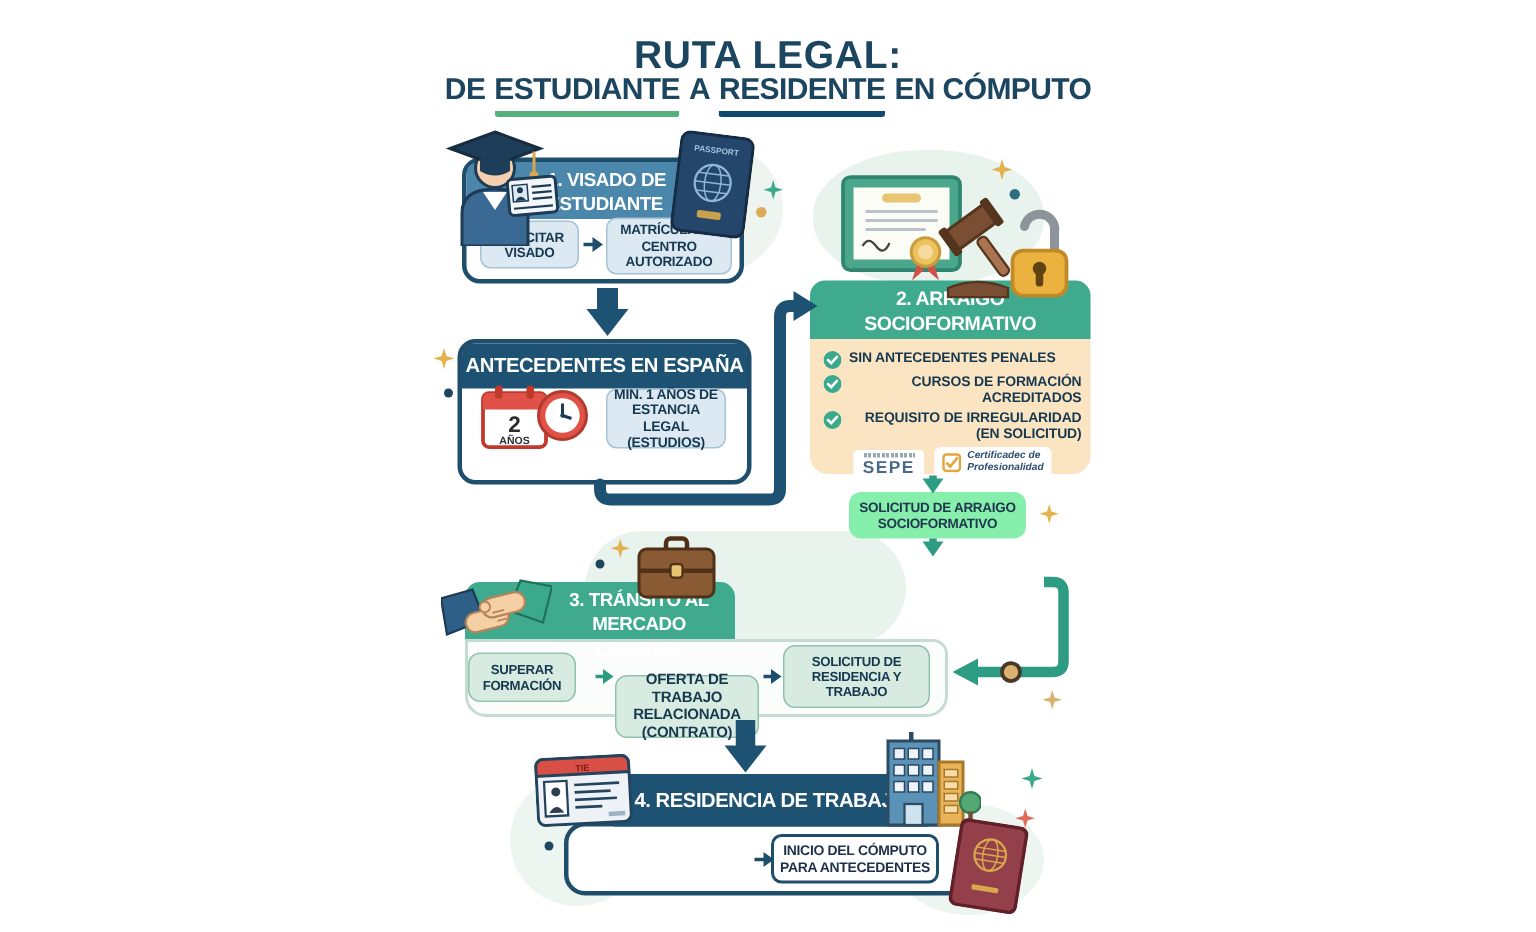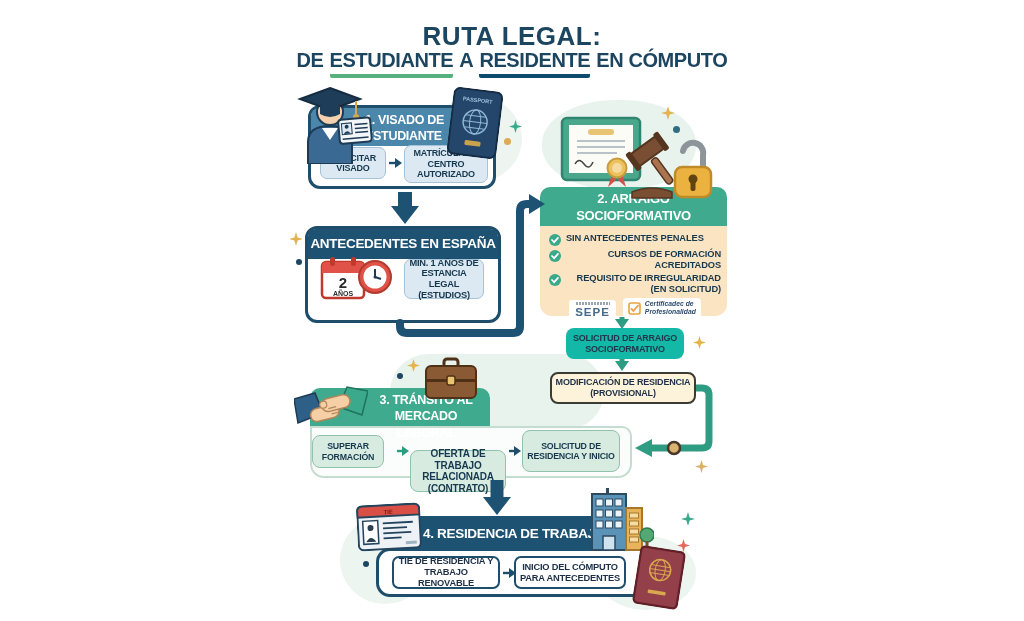--- a/index.html
+++ b/index.html
@@ -199,22 +199,21 @@
             <polyline points="3.5,7 5.5,9 10,3.5" fill="none" stroke="#e8a33d" stroke-width="1.8" stroke-linecap="round"></polyline>
           </svg>
         <div class="ctxt">
           <div>Certificadec de</div>
           <div>Profesionalidad</div>
         </div>
       </div>
     </div>
   </div>
 
-  <div class="flowbox" style="left:566px;top:328px;width:118px;height:31px;background:#14b8a6;border-radius:8px;font-size:9px;color:#20374d">SOLICITUD DE ARRAIGO SOCIOFORMATIVO</div>
-  <div class="flowbox" style="left:550px;top:372px;width:146px;height:32px;background:#fdf3da;border:2.5px solid #3b3b33;border-radius:8px;font-size:9px;color:#1d3048">MODIFICACIÓN DE RESIDENCIA (PROVISIONAL)</div>
+  <div class="flowbox" style="left:566px;top:328px;width:118px;height:31px;background:#86efac;border-radius:8px;font-size:9px;color:#20374d">SOLICITUD DE ARRAIGO SOCIOFORMATIVO</div>
 
   <svg class="icon" style="left:424px;top:354px" width="54" height="46" viewBox="0 0 54 46">
     <path d="M20 12 V8 a3 3 0 0 1 3 -3 h8 a3 3 0 0 1 3 3 v4" fill="none" stroke="#4f3118" stroke-width="3"></path>
     <rect x="2" y="12" width="50" height="32" rx="5" fill="#8a5a35" stroke="#4f3118" stroke-width="2"></rect>
     <rect x="2" y="25" width="50" height="3" fill="#4f3118"></rect>
     <rect x="23" y="22" width="8" height="9" rx="2" fill="#e9c472" stroke="#4f3118" stroke-width="1.5"></rect>
   </svg>
   <svg class="icon" style="left:294px;top:383px" width="74" height="56" viewBox="0 0 74 56">
     <polygon points="0,16 21,10 29,30 4,40" fill="#2e5f86" stroke="#1d3b55" stroke-width="1.5"></polygon>
     <polygon points="74,8 53,4 45,24 68,32" fill="#3aa98c" stroke="#21725c" stroke-width="1.5"></polygon>
@@ -231,25 +230,24 @@
   <div class="greenbox" style="left:312px;top:435px;width:72px;height:33px;font-size:8.8px">SUPERAR FORMACIÓN</div>
   <svg class="minarrow" style="left:396px;top:445px" width="14" height="12" viewBox="0 0 14 12">
       <line x1="1" y1="6" x2="7" y2="6" stroke="#2e9c82" stroke-width="2.4"></line>
       <polygon points="6,1 13,6 6,11" fill="#2e9c82"></polygon>
     </svg>
   <div class="greenbox" style="left:410px;top:450px;width:96px;height:42px;font-size:10px">OFERTA DE TRABAJO RELACIONADA (CONTRATO)</div>
   <svg class="minarrow" style="left:508px;top:445px" width="14" height="12" viewBox="0 0 14 12">
       <line x1="1" y1="6" x2="7" y2="6" stroke="#1e4e6b" stroke-width="2.4"></line>
       <polygon points="6,1 13,6 6,11" fill="#1e4e6b"></polygon>
     </svg>
-  <div class="greenbox" style="left:522px;top:430px;width:98px;height:42px;font-size:8.8px">SOLICITUD DE RESIDENCIA Y INICIO</div>
+  <div class="greenbox" style="left:522px;top:430px;width:98px;height:42px;font-size:8.8px">SOLICITUD DE RESIDENCIA Y TRABAJO</div>
 
   <div class="hd" style="position:absolute;left:408px;top:516px;width:212px;height:35px;background:#1d5273;font-size:13.5px;line-height:35px;border-radius:2px;z-index:2">4. RESIDENCIA DE TRABAJO</div>
   <div class="panel" style="left:376px;top:548px;width:296px;height:49px;border-radius:14px;z-index:1"></div>
-  <div class="whitebox" style="left:392px;top:556px;width:108px;height:33px;font-size:9.3px">TIE DE RESIDENCIA Y TRABAJO RENOVABLE</div>
   <svg class="minarrow" style="left:502px;top:567px" width="15" height="12" viewBox="0 0 15 12">
       <line x1="1" y1="6" x2="8" y2="6" stroke="#1e4e6b" stroke-width="2.4"></line>
       <polygon points="7,1 14,6 7,11" fill="#1e4e6b"></polygon>
     </svg>
   <div class="whitebox" style="left:514px;top:556px;width:112px;height:33px;font-size:9.3px">INICIO DEL CÓMPUTO PARA ANTECEDENTES</div>
 
   <svg class="icon" style="left:357px;top:504px;transform:rotate(-3deg)" width="64" height="46" viewBox="0 0 64 46">
     <rect x="1" y="1" width="62" height="44" rx="5" fill="#eef2f6" stroke="#22445c" stroke-width="2"></rect>
     <path d="M6 1 h52 a5 5 0 0 1 5 5 v6 H1 V6 a5 5 0 0 1 5 -5 Z" fill="#d94f45" stroke="#22445c" stroke-width="2"></path>
     <text x="32" y="10" font-size="6" font-weight="bold" fill="#7c1b15" text-anchor="middle">TIE</text>

